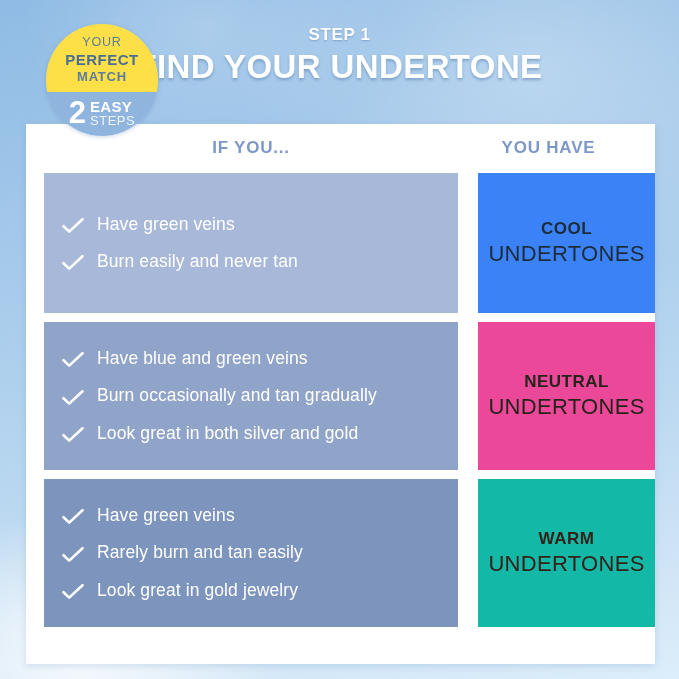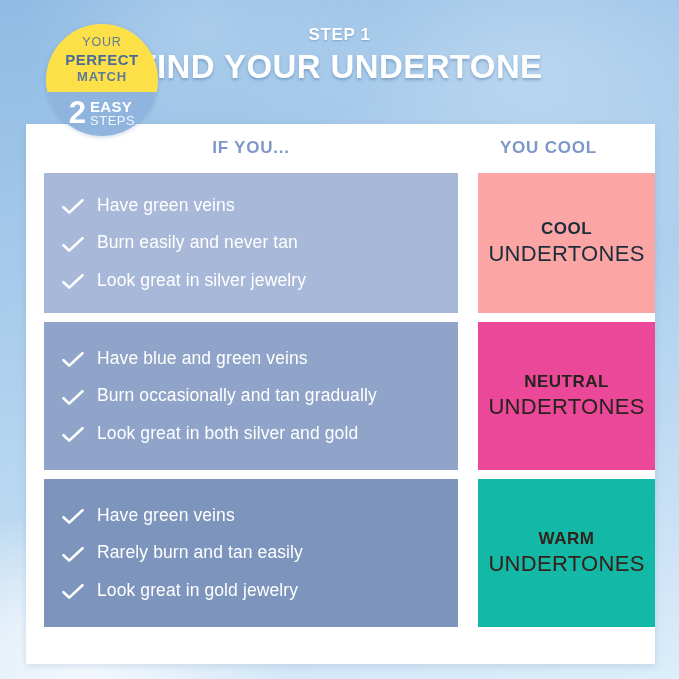--- a/index.html
+++ b/index.html
@@ -257,21 +257,21 @@
       <div class="b-easy">EASY</div>
       <div class="b-steps">STEPS</div>
     </div>
   </div>
 </div>
 
 <div class="card">
 
   <div class="col-headers">
     <div class="col-head col-head-left">IF YOU...</div>
-    <div class="col-head col-head-right">YOU COOL</div>
+    <div class="col-head col-head-right">YOU HAVE</div>
   </div>
 
   <div class="rows">
 
     <div class="row row-1">
       <div class="traits">
         <div class="trait">
           <span class="check">
             <svg width="22" height="16" viewBox="0 0 22 16">
                 <path d="M1.5 8.2 L7.2 13.6 L20.5 1.2" fill="none" stroke="#ffffff" stroke-width="2.6" stroke-linecap="round" stroke-linejoin="round"></path>
@@ -280,30 +280,22 @@
           <span class="trait-text">Have green veins</span>
         </div>
         <div class="trait">
           <span class="check">
             <svg width="22" height="16" viewBox="0 0 22 16">
                 <path d="M1.5 8.2 L7.2 13.6 L20.5 1.2" fill="none" stroke="#ffffff" stroke-width="2.6" stroke-linecap="round" stroke-linejoin="round"></path>
               </svg>
           </span>
           <span class="trait-text">Burn easily and never tan</span>
         </div>
-        <div class="trait">
-          <span class="check">
-            <svg width="22" height="16" viewBox="0 0 22 16">
-                <path d="M1.5 8.2 L7.2 13.6 L20.5 1.2" fill="none" stroke="#ffffff" stroke-width="2.6" stroke-linecap="round" stroke-linejoin="round"></path>
-              </svg>
-          </span>
-          <span class="trait-text">Look great in silver jewelry</span>
-        </div>
-      </div>
-      <div class="swatch" style="background:#fca5a5;color:#1d2c3a;align-items:center;">
+      </div>
+      <div class="swatch" style="background:#3b82f6;color:#1d2c3a;align-items:center;">
         <div class="swatch-name">COOL</div>
         <div class="swatch-sub">UNDERTONES</div>
       </div>
     </div>
 
     <div class="row row-2">
       <div class="traits">
         <div class="trait">
           <span class="check">
             <svg width="22" height="16" viewBox="0 0 22 16">

